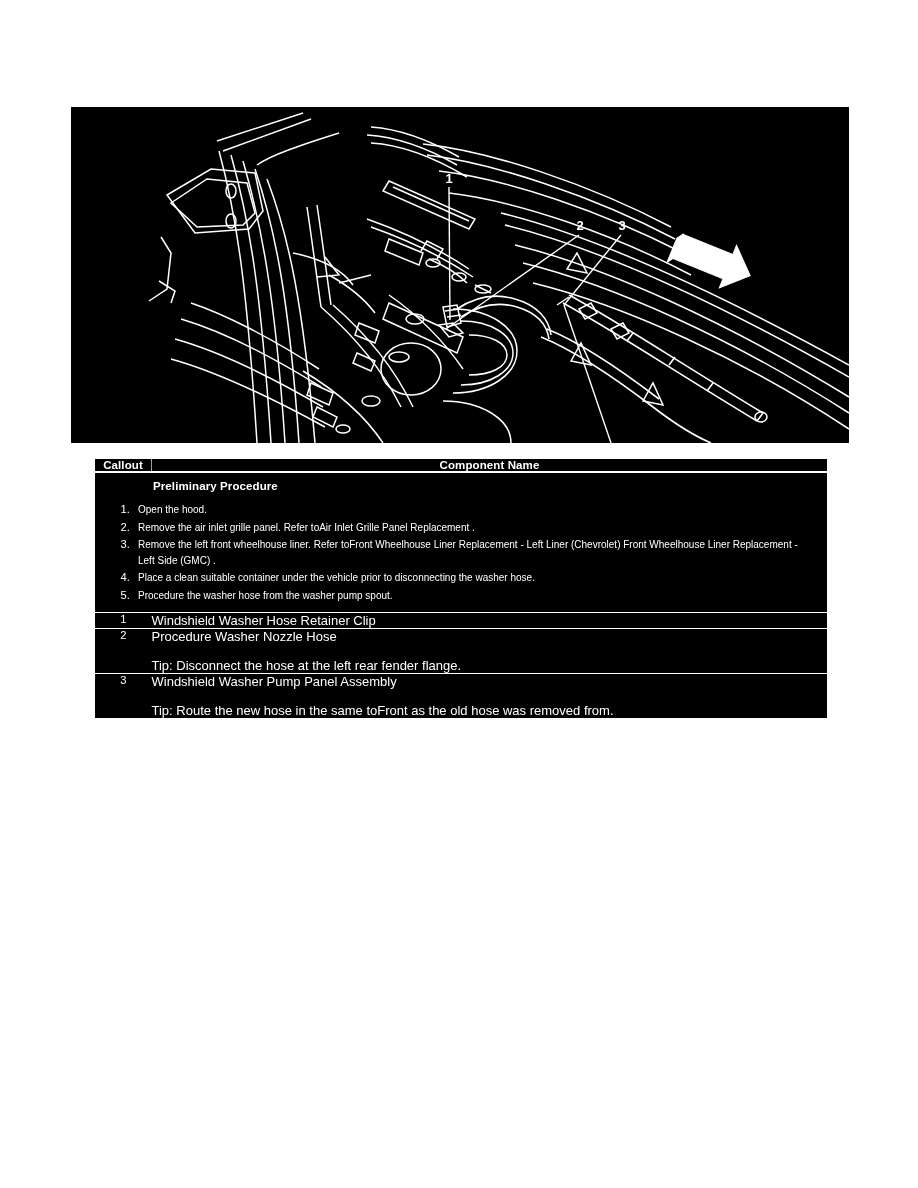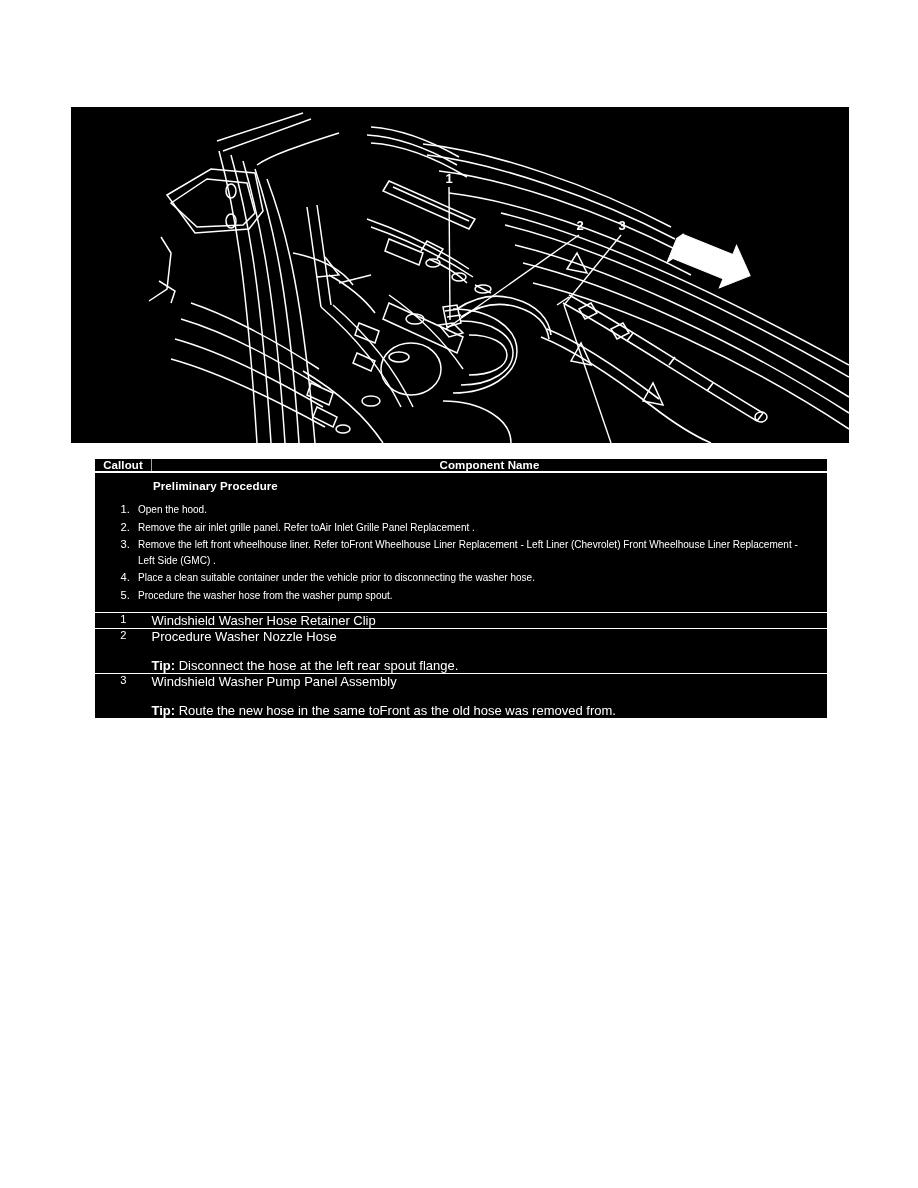--- a/index.html
+++ b/index.html
@@ -112,21 +112,21 @@
     vertical-align: middle;
     border-right: 1px solid #ffffff;
     padding: 4px 0;
   }
   .cell-name {
     font-size: 13px;
     line-height: 15px;
     padding: 4px 6px 5px 8px;
   }
   .cell-name .tip { margin-top: 14px; }
-  .cell-name .tip b { font-weight: 700; }
+  .cell-name .tip b { font-weight: 400; }
 </style>
 </head>
 <body>
 
 <div id="page">
 
   <div id="illustration">
     <svg viewBox="0 0 778 336" xmlns="http://www.w3.org/2000/svg">
       <rect x="0" y="0" width="778" height="336" fill="#000000"></rect>
 
@@ -278,21 +278,21 @@
         <td class="cell-num col-callout">1</td>
         <td class="cell-name">
           <div>Windshield Washer Hose Retainer Clip</div>
         </td>
       </tr>
 
       <tr class="data-row">
         <td class="cell-num col-callout">2</td>
         <td class="cell-name">
           <div>Procedure Washer Nozzle Hose</div>
-          <div class="tip"><b>Tip:</b> <span>Disconnect the hose at the left rear spout flange.</span></div>
+          <div class="tip"><b>Tip:</b> <span>Disconnect the hose at the left rear fender flange.</span></div>
         </td>
       </tr>
 
       <tr class="data-row last">
         <td class="cell-num col-callout">3</td>
         <td class="cell-name">
           <div>Windshield Washer Pump Panel Assembly</div>
           <div class="tip"><b>Tip:</b> <span>Route the new hose in the same toFront as the old hose was removed from.</span></div>
         </td>
       </tr>

